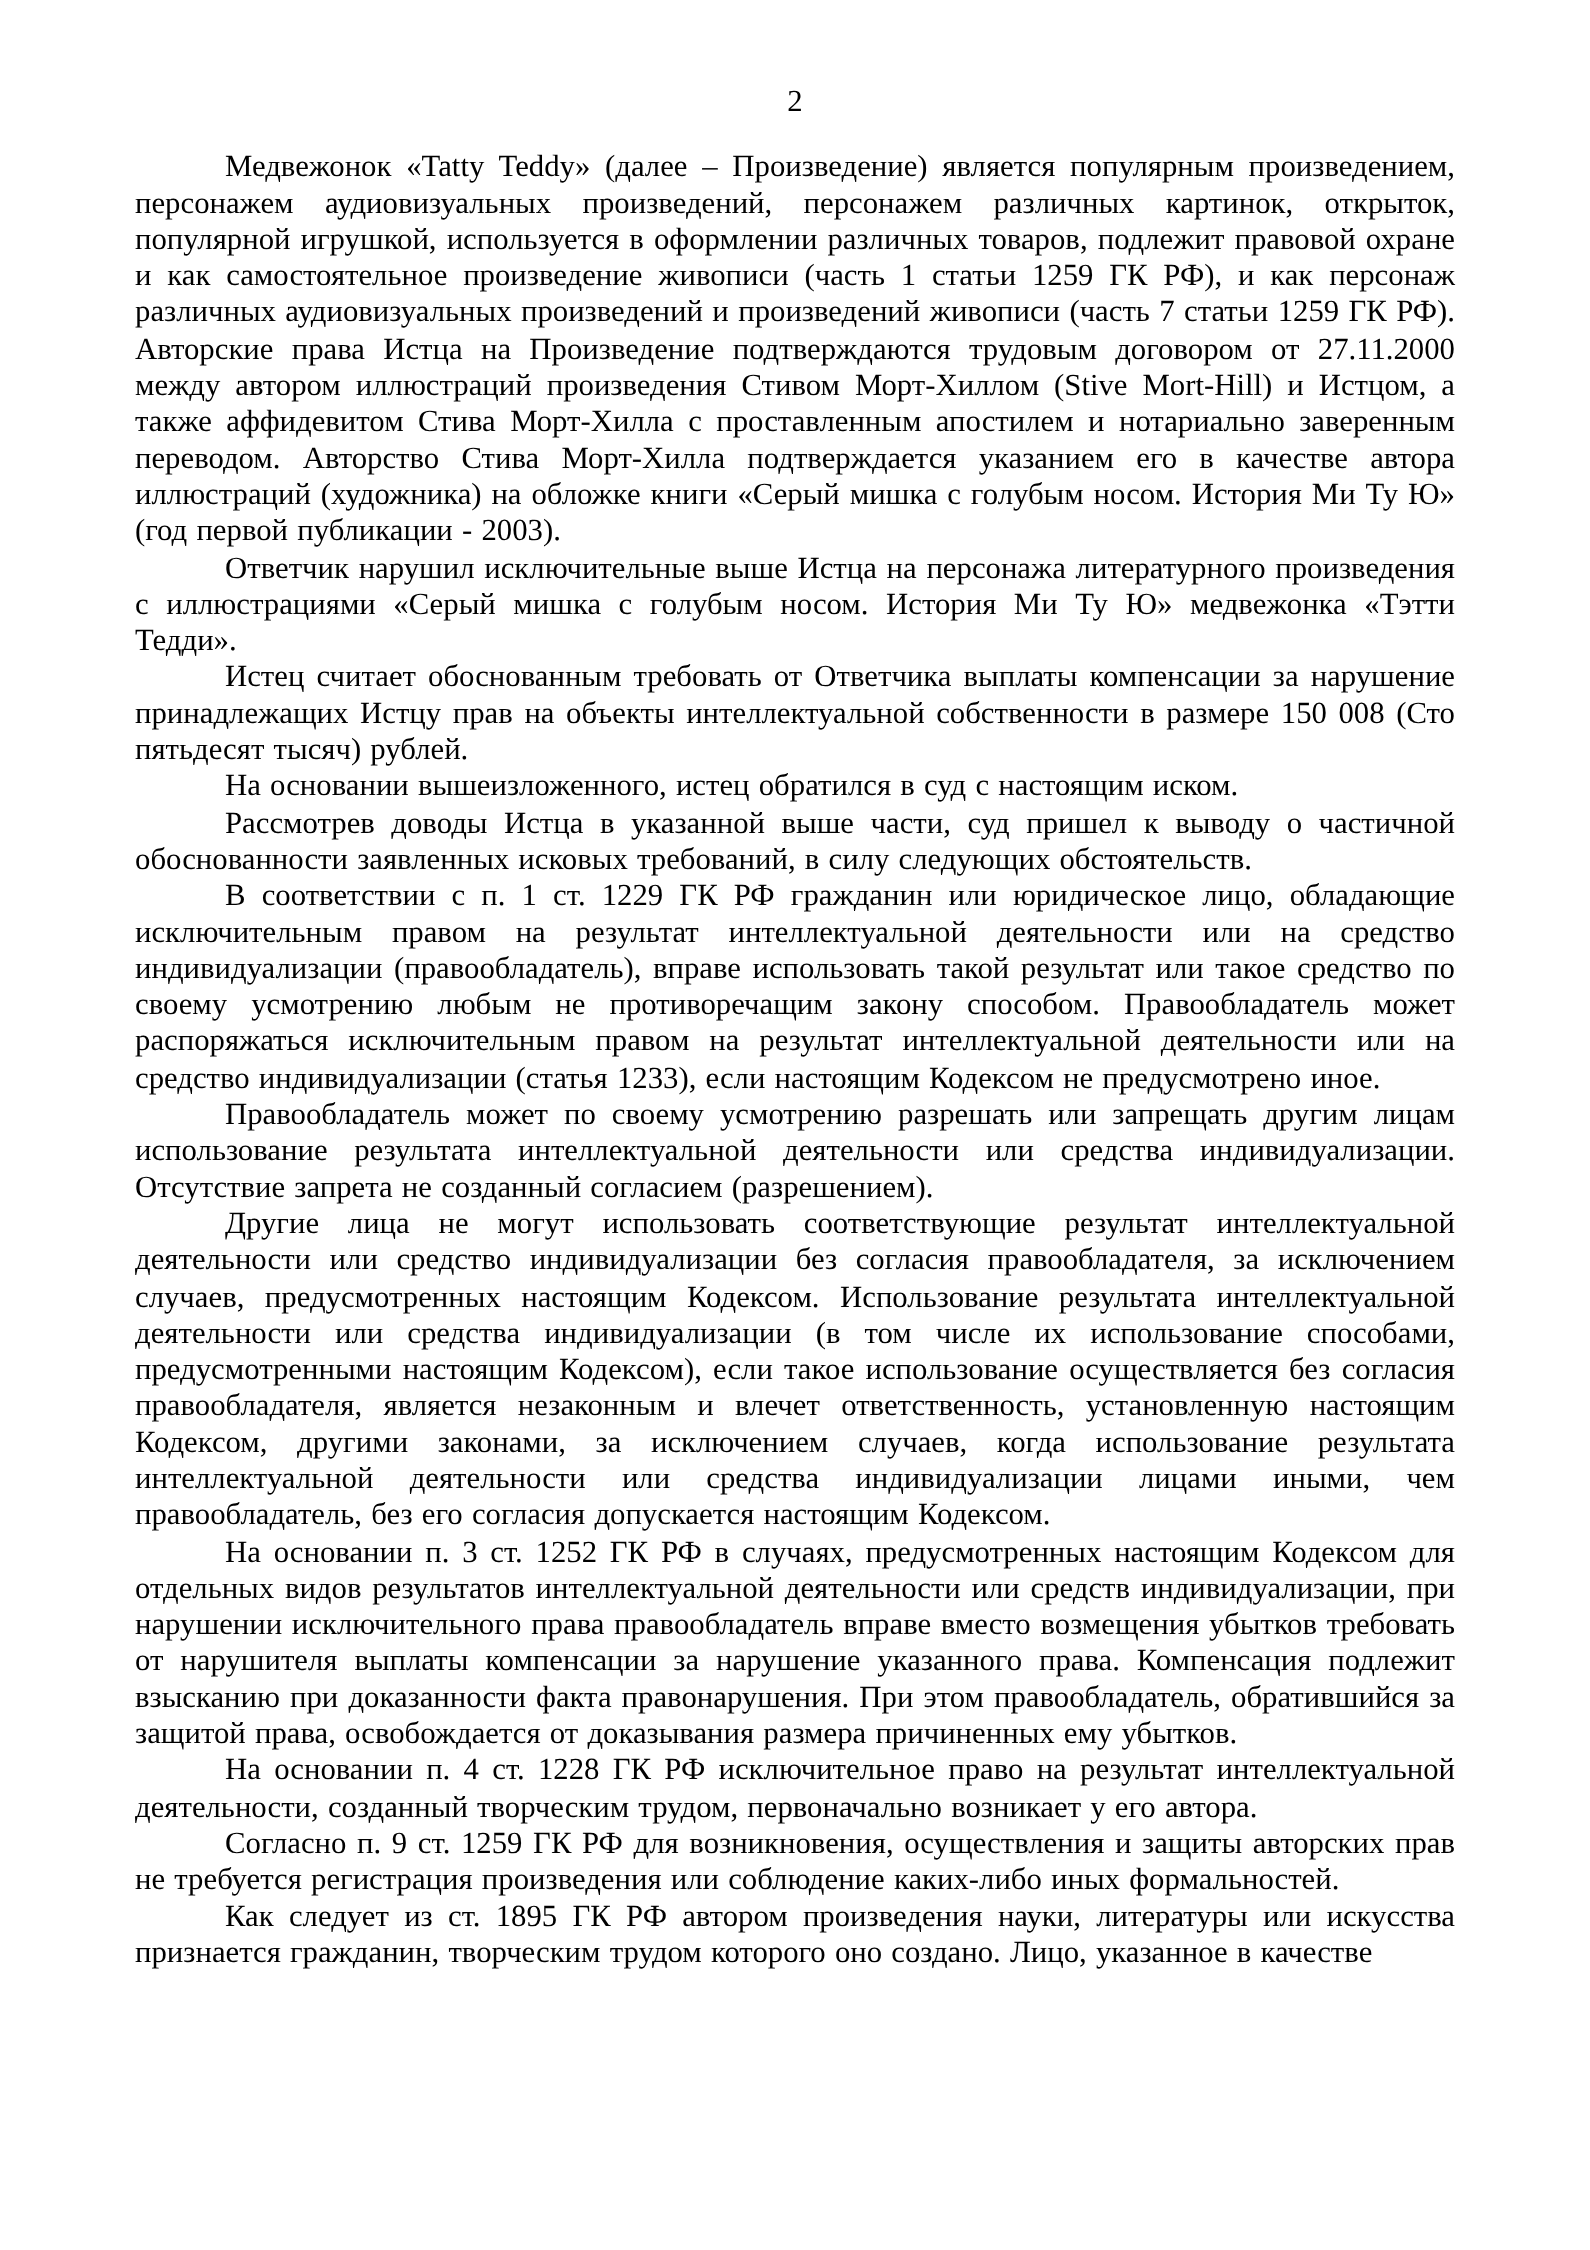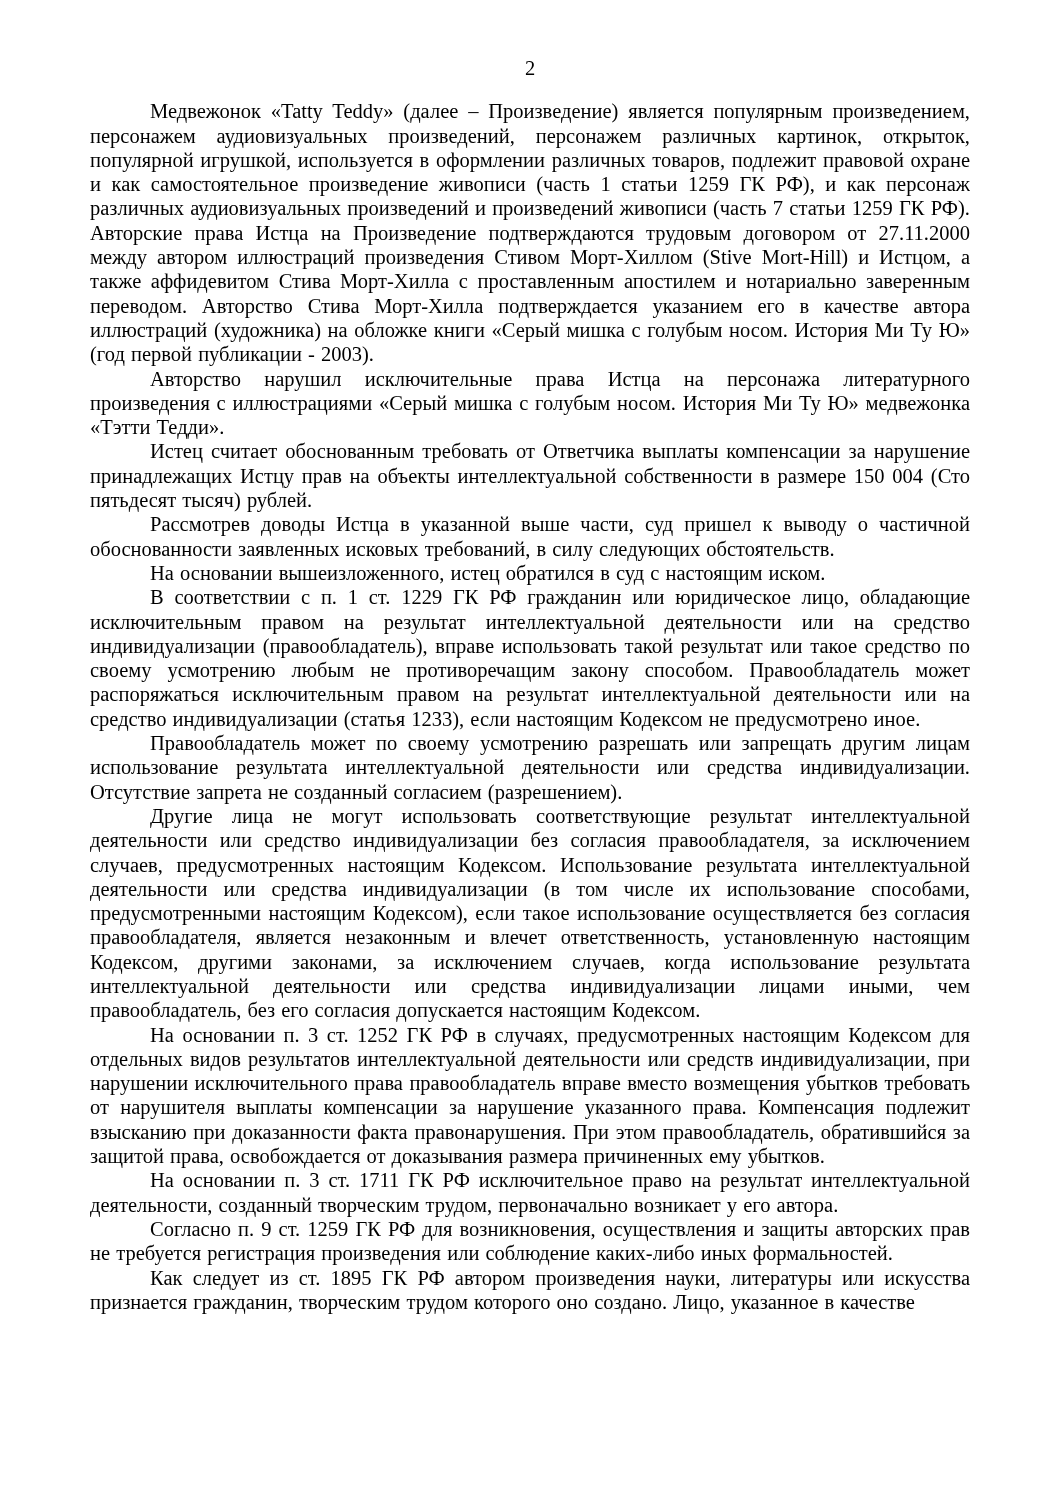--- a/index.html
+++ b/index.html
@@ -36,25 +36,25 @@
     word-spacing: 1px;
   }
 </style>
 </head>
 <body>
 
 <div class="page">
   <div class="page-number">2</div>
   <div class="content">
       <p>Медвежонок «Tatty Teddy» (далее – Произведение) является популярным произведением, персонажем аудиовизуальных произведений, персонажем различных картинок, открыток, популярной игрушкой, используется в оформлении различных товаров, подлежит правовой охране и как самостоятельное произведение живописи (часть 1 статьи 1259 ГК РФ), и как персонаж различных аудиовизуальных произведений и произведений живописи (часть 7 статьи 1259 ГК РФ). Авторские права Истца на Произведение подтверждаются трудовым договором от 27.11.2000 между автором иллюстраций произведения Стивом Морт-Хиллом (Stive Mort-Hill) и Истцом, а также аффидевитом Стива Морт-Хилла с проставленным апостилем и нотариально заверенным переводом. Авторство Стива Морт-Хилла подтверждается указанием его в качестве автора иллюстраций (художника) на обложке книги «Серый мишка с голубым носом. История Ми Ту Ю» (год первой публикации - 2003).</p>
-      <p>Авторство нарушил исключительные права Истца на персонажа литературного произведения с иллюстрациями «Серый мишка с голубым носом. История Ми Ту Ю» медвежонка «Тэтти Тедди».</p>
-      <p>Истец считает обоснованным требовать от Ответчика выплаты компенсации за нарушение принадлежащих Истцу прав на объекты интеллектуальной собственности в размере 150 004 (Сто пятьдесят тысяч) рублей.</p>
+      <p>Ответчик нарушил исключительные выше Истца на персонажа литературного произведения с иллюстрациями «Серый мишка с голубым носом. История Ми Ту Ю» медвежонка «Тэтти Тедди».</p>
+      <p>Истец считает обоснованным требовать от Ответчика выплаты компенсации за нарушение принадлежащих Истцу прав на объекты интеллектуальной собственности в размере 150 008 (Сто пятьдесят тысяч) рублей.</p>
+      <p>На основании вышеизложенного, истец обратился в суд с настоящим иском.</p>
       <p>Рассмотрев доводы Истца в указанной выше части, суд пришел к выводу о частичной обоснованности заявленных исковых требований, в силу следующих обстоятельств.</p>
-      <p>На основании вышеизложенного, истец обратился в суд с настоящим иском.</p>
       <p>В соответствии с п. 1 ст. 1229 ГК РФ гражданин или юридическое лицо, обладающие исключительным правом на результат интеллектуальной деятельности или на средство индивидуализации (правообладатель), вправе использовать такой результат или такое средство по своему усмотрению любым не противоречащим закону способом. Правообладатель может распоряжаться исключительным правом на результат интеллектуальной деятельности или на средство индивидуализации (статья 1233), если настоящим Кодексом не предусмотрено иное.</p>
       <p>Правообладатель может по своему усмотрению разрешать или запрещать другим лицам использование результата интеллектуальной деятельности или средства индивидуализации. Отсутствие запрета не созданный согласием (разрешением).</p>
       <p>Другие лица не могут использовать соответствующие результат интеллектуальной деятельности или средство индивидуализации без согласия правообладателя, за исключением случаев, предусмотренных настоящим Кодексом. Использование результата интеллектуальной деятельности или средства индивидуализации (в том числе их использование способами, предусмотренными настоящим Кодексом), если такое использование осуществляется без согласия правообладателя, является незаконным и влечет ответственность, установленную настоящим Кодексом, другими законами, за исключением случаев, когда использование результата интеллектуальной деятельности или средства индивидуализации лицами иными, чем правообладатель, без его согласия допускается настоящим Кодексом.</p>
       <p>На основании п. 3 ст. 1252 ГК РФ в случаях, предусмотренных настоящим Кодексом для отдельных видов результатов интеллектуальной деятельности или средств индивидуализации, при нарушении исключительного права правообладатель вправе вместо возмещения убытков требовать от нарушителя выплаты компенсации за нарушение указанного права. Компенсация подлежит взысканию при доказанности факта правонарушения. При этом правообладатель, обратившийся за защитой права, освобождается от доказывания размера причиненных ему убытков.</p>
-      <p>На основании п. 3 ст. 1711 ГК РФ исключительное право на результат интеллектуальной деятельности, созданный творческим трудом, первоначально возникает у его автора.</p>
+      <p>На основании п. 4 ст. 1228 ГК РФ исключительное право на результат интеллектуальной деятельности, созданный творческим трудом, первоначально возникает у его автора.</p>
       <p>Согласно п. 9 ст. 1259 ГК РФ для возникновения, осуществления и защиты авторских прав не требуется регистрация произведения или соблюдение каких-либо иных формальностей.</p>
       <p>Как следует из ст. 1895 ГК РФ автором произведения науки, литературы или искусства признается гражданин, творческим трудом которого оно создано. Лицо, указанное в качестве</p>
     </div>
 </div>
 
 </body></html>

